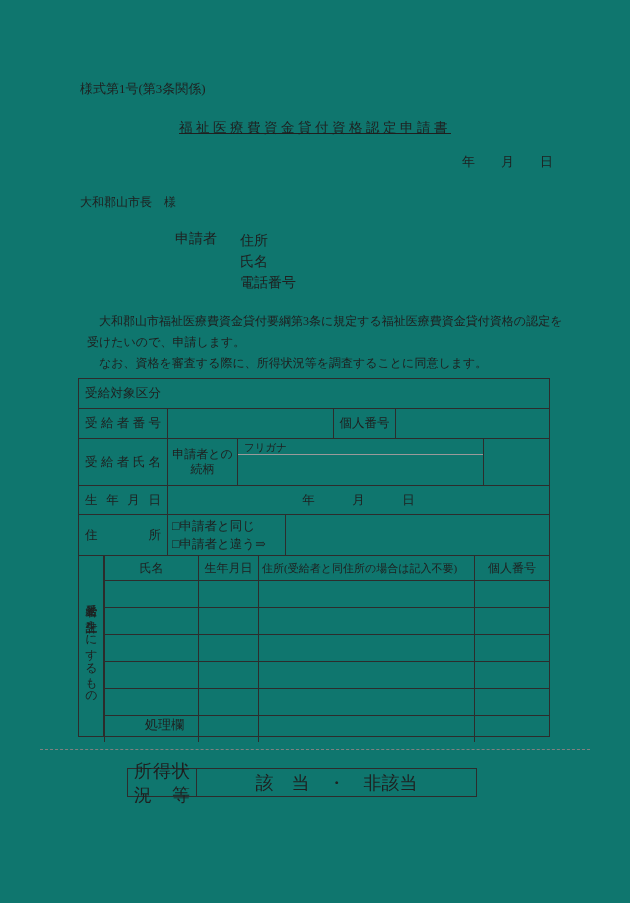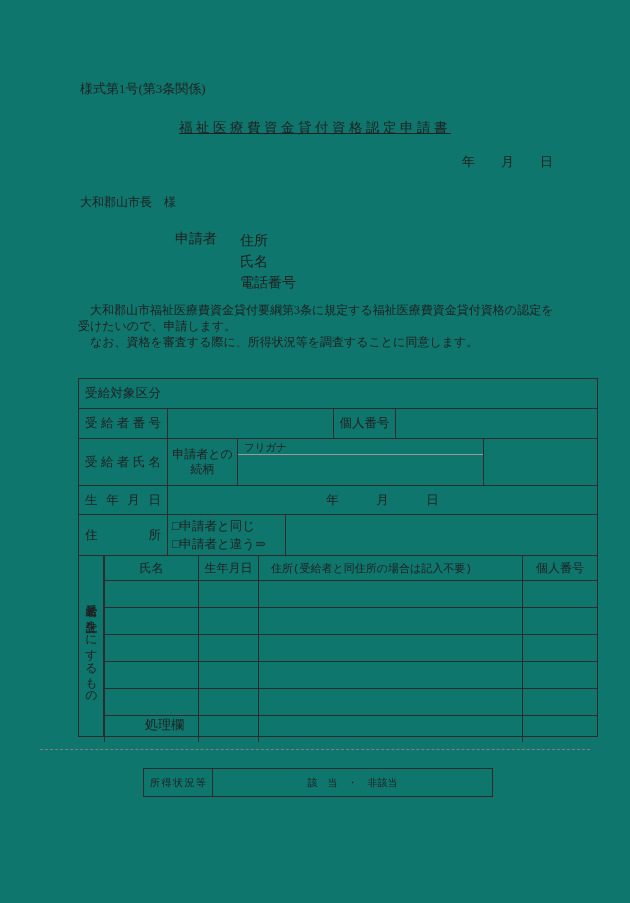--- a/index.html
+++ b/index.html
@@ -17,27 +17,27 @@
     position:absolute; left:0; top:119px; width:630px;
     margin:0; font-size:13.5px; font-weight:normal;
     text-align:center; letter-spacing:3.5px;text-decoration:underline;
   }
   .date-line { position:absolute; right:77px; top:153px; font-size:13px; }
   .addressee { position:absolute; left:80px; top:194px; font-size:12px; }
   .applicant { position:absolute; left:175px; top:230px; display:flex; font-size:14px; }
   .applicant-label { width:65px; }
   .applicant-fields div { line-height:21px; }
   .body-text {
-    position:absolute; left:78px; top:302px; width:478px; margin:0;
-    font-size:12px; line-height:16px; white-space:pre-line;
+    position:absolute; left:78px; top:302px; width:478px; margin:9px;
+    font-size:12px; line-height:21px; white-space:pre-line;
   }
 
   
   .mtable {
-    position:absolute; left:78px; top:378px; width:520px;
+    position:absolute; left:78px; top:378px; width:472px;
     border:1px solid #2c2c2c; box-sizing:border-box;
     font-size:12.5px;
   }
   .mrow { display:flex; border-top:1px solid #2c2c2c; }
   .mrow:first-child { border-top:none; }
   .mcell { box-sizing:border-box; border-left:1px solid #2c2c2c; min-width:0; }
   .mcell:first-child { border-left:none; }
   .lab {
     width:88px; flex:none;
     display:flex; flex-direction:column; justify-content:center;
@@ -72,32 +72,32 @@
   .htable { flex:1; display:flex; flex-direction:column; }
   .hrow { display:flex; border-top:1px solid #2c2c2c; flex:none; }
   .hrow.head { border-top:none; height:24px; }
   .hrow.body { height:26px; }
   .hcell { box-sizing:border-box; border-left:1px solid #2c2c2c; min-width:0; }
   .c-name { width:94px; flex:none; }
   .c-dob  { width:60px; flex:none; }
   .c-addr { flex:1; }
   .c-mn   { width:75px; flex:none; }
   .hhead { display:flex; align-items:center; justify-content:center; font-size:12px; }
-  .hhead.long { font-size:11px; justify-content:flex-start; padding-left:12px;font-family:Liberation Mono, monospace; }
+  .hhead.long { font-size:11px; justify-content:flex-start; padding-left:3px; }
 
   
   .dashed-sep {
     position:absolute; left:40px; top:749px; width:550px; height:0;
     border-top:1px dashed #808080;
   }
   .proc-label { position:absolute; left:145px; top:716px; font-size:13px; }
   .ptable {
-    position:absolute; left:143px; top:768px; width:350px; height:29px;
+    position:absolute; left:127px; top:768px; width:350px; height:29px;
     border:1px solid #2c2c2c; box-sizing:border-box;
-    display:flex; font-size:10px;
+    display:flex; font-size:18px;
   }
   .ptable .p-lab {
     width:69px; flex:none; box-sizing:border-box;
     border-right:1px solid #2c2c2c;
     display:flex; flex-direction:column; justify-content:center;
   }
   .ptable .p-val { flex:1; display:flex; align-items:center; justify-content:center; }
 </style>
 </head>
 <body>

